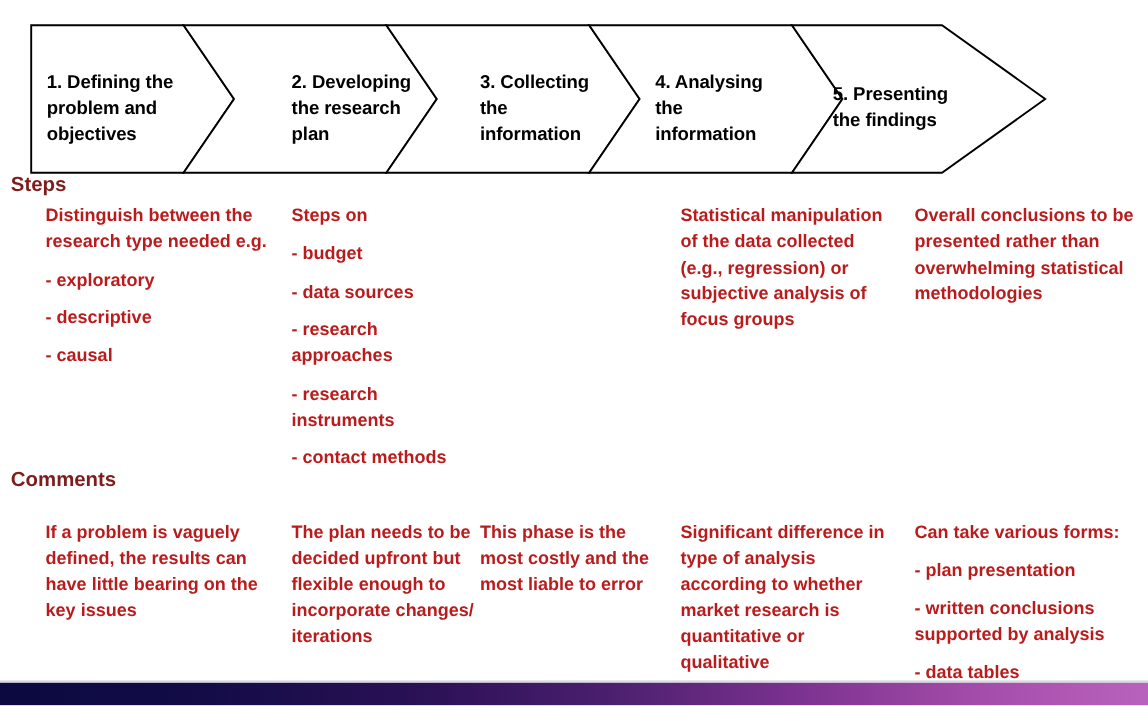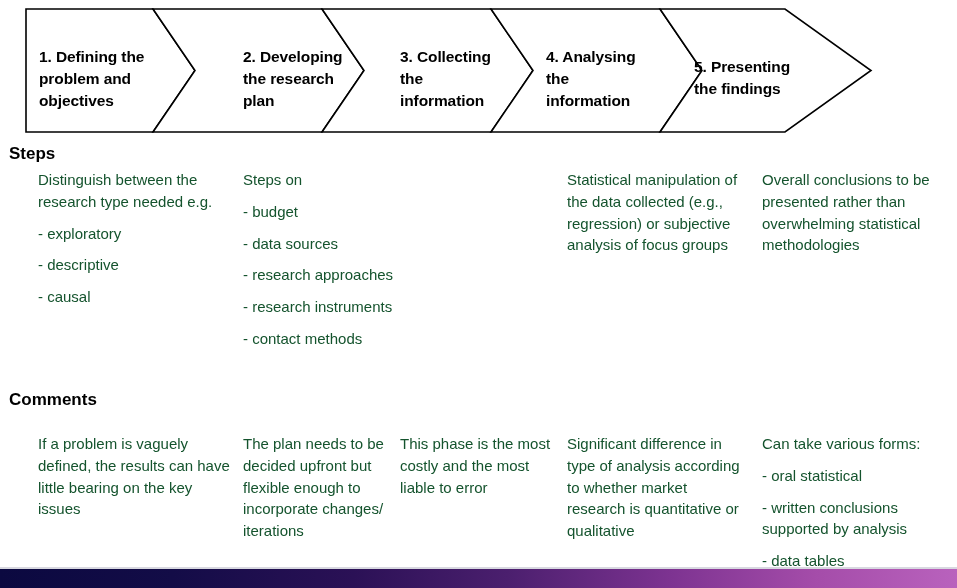--- a/index.html
+++ b/index.html
@@ -17,21 +17,21 @@
     width: 957px;
     height: 588px;
     background: #ffffff;
     overflow: hidden;
   }
 
   
   #banner {
     position: absolute;
     left: 25px;
-    top: 8px;
+    top: 20px;
     width: 847px;
     height: 125px;
   }
   #banner svg {
     position: absolute;
     left: 0;
     top: 0;
     width: 847px;
     height: 125px;
     overflow: visible;
@@ -49,32 +49,32 @@
     color: #000000;
     line-height: 1.42;
     letter-spacing: -0.1px;
   }
 
   
   .section-heading {
     position: absolute;
     font-size: 17px;
     font-weight: bold;
-    color: #000000;
+    color: #7f1d1d;
     letter-spacing: 0px;
   }
   #steps-heading { left: 9px;  top: 144px; }
   #comments-heading { left: 9px; top: 390px; }
 
   
   .col {
     position: absolute;
     font-size: 15px;
-    font-weight: normal;
-    color: #14532d;
+    font-weight: bold;
+    color: #b91c1c;
     line-height: 1.45;
   }
   .col p {
     margin: 0;
   }
   .col p.gap {
     margin-top: 10px;
   }
   .col p.tight {
     margin-top: 0px;
@@ -195,21 +195,21 @@
       <p class="tight">The plan needs to be decided upfront but flexible enough to incorporate changes/ iterations</p>
     </div>
   <div class="col comments-row c3">
       <p class="tight">This phase is the most costly and the most liable to error</p>
     </div>
   <div class="col comments-row c4 overflow-text">
       <p class="tight">Significant difference in type of analysis according to whether market research is quantitative or qualitative</p>
     </div>
   <div class="col comments-row c5">
       <p class="tight">Can take various forms:</p>
-      <p class="gap">- oral statistical</p>
+      <p class="gap">- plan presentation</p>
       <p class="gap">- written conclusions supported by analysis</p>
       <p class="gap">- data tables</p>
     </div>
 
   <div id="bottom-bar-hairline"></div>
   <div id="bottom-bar" style="background: linear-gradient(to right, rgb(11, 9, 64) 0%, rgb(19, 12, 71) 18%, rgb(43, 17, 86) 37%, rgb(75, 31, 110) 53%, rgb(125, 51, 145) 70%, rgb(164, 76, 169) 85%, rgb(185, 98, 189) 100%);"></div>
 
 </div>
 
 </body></html>

